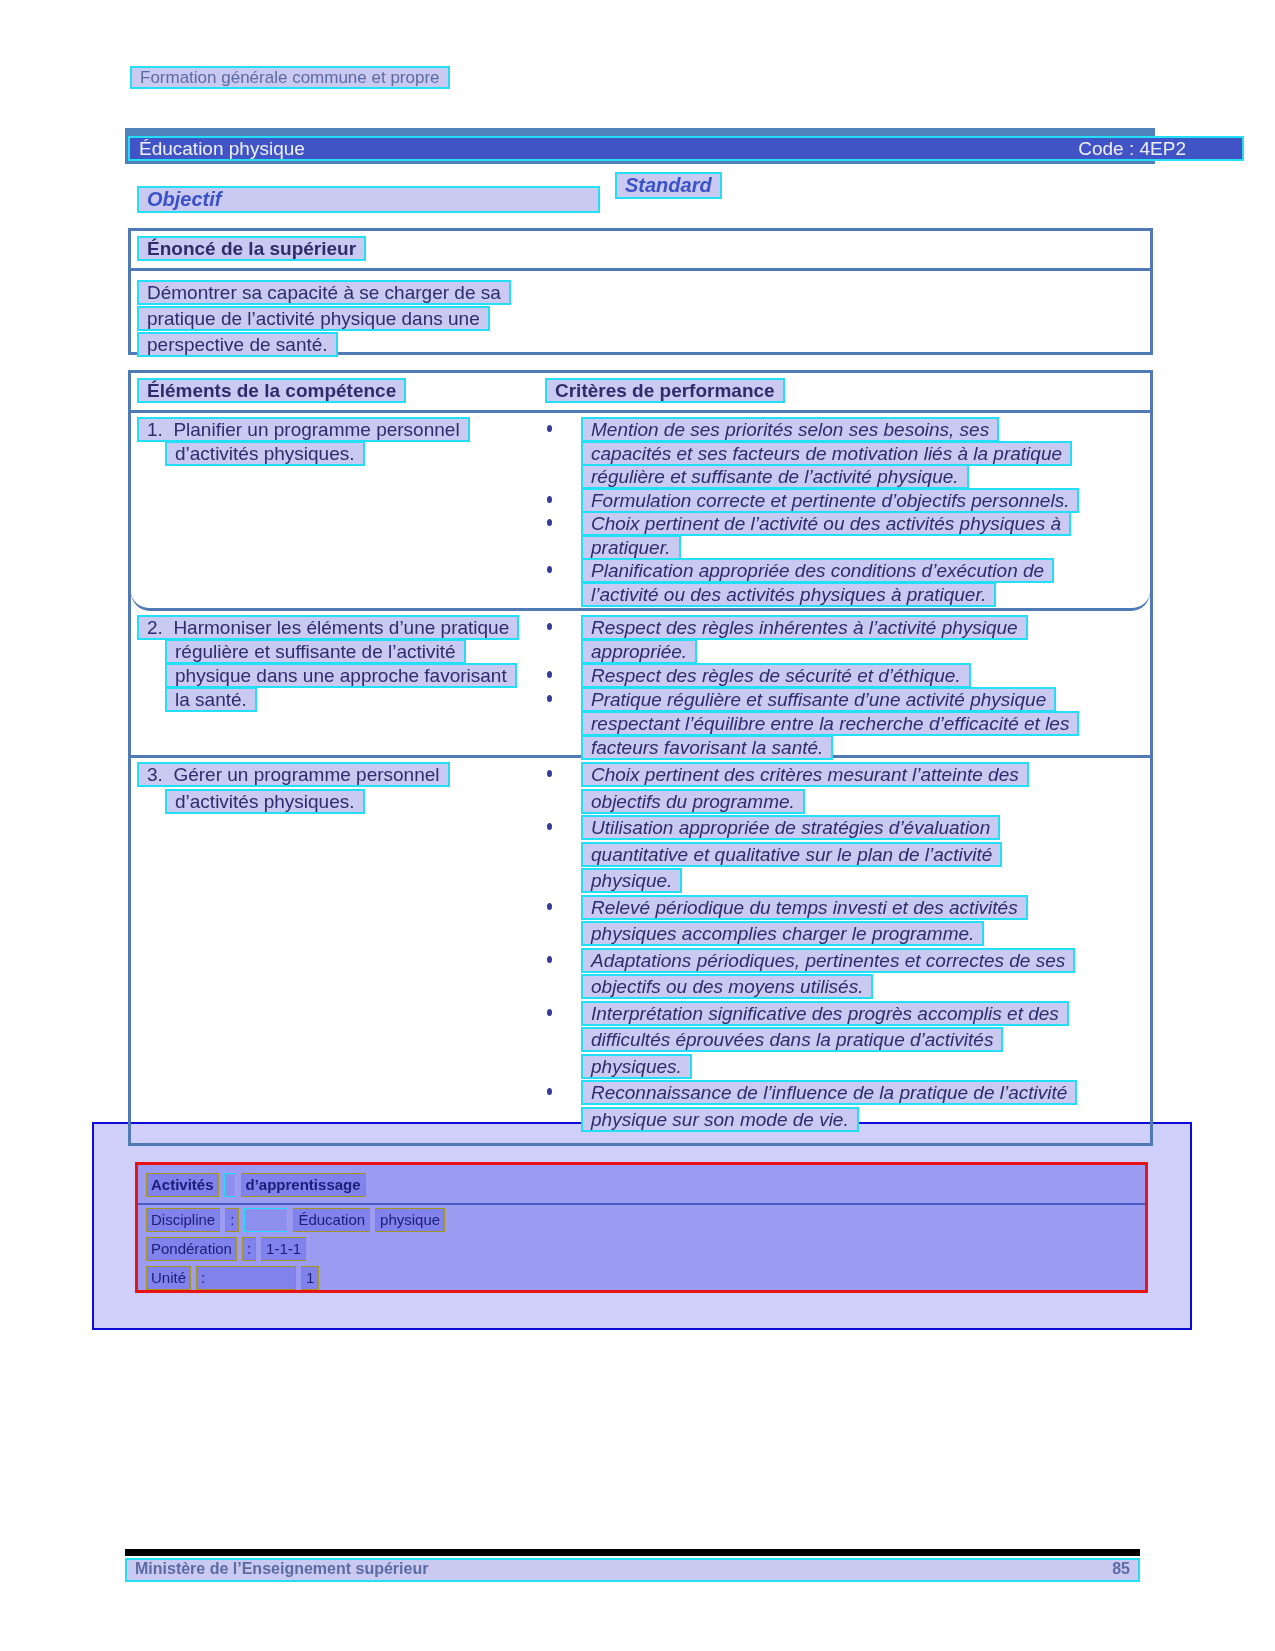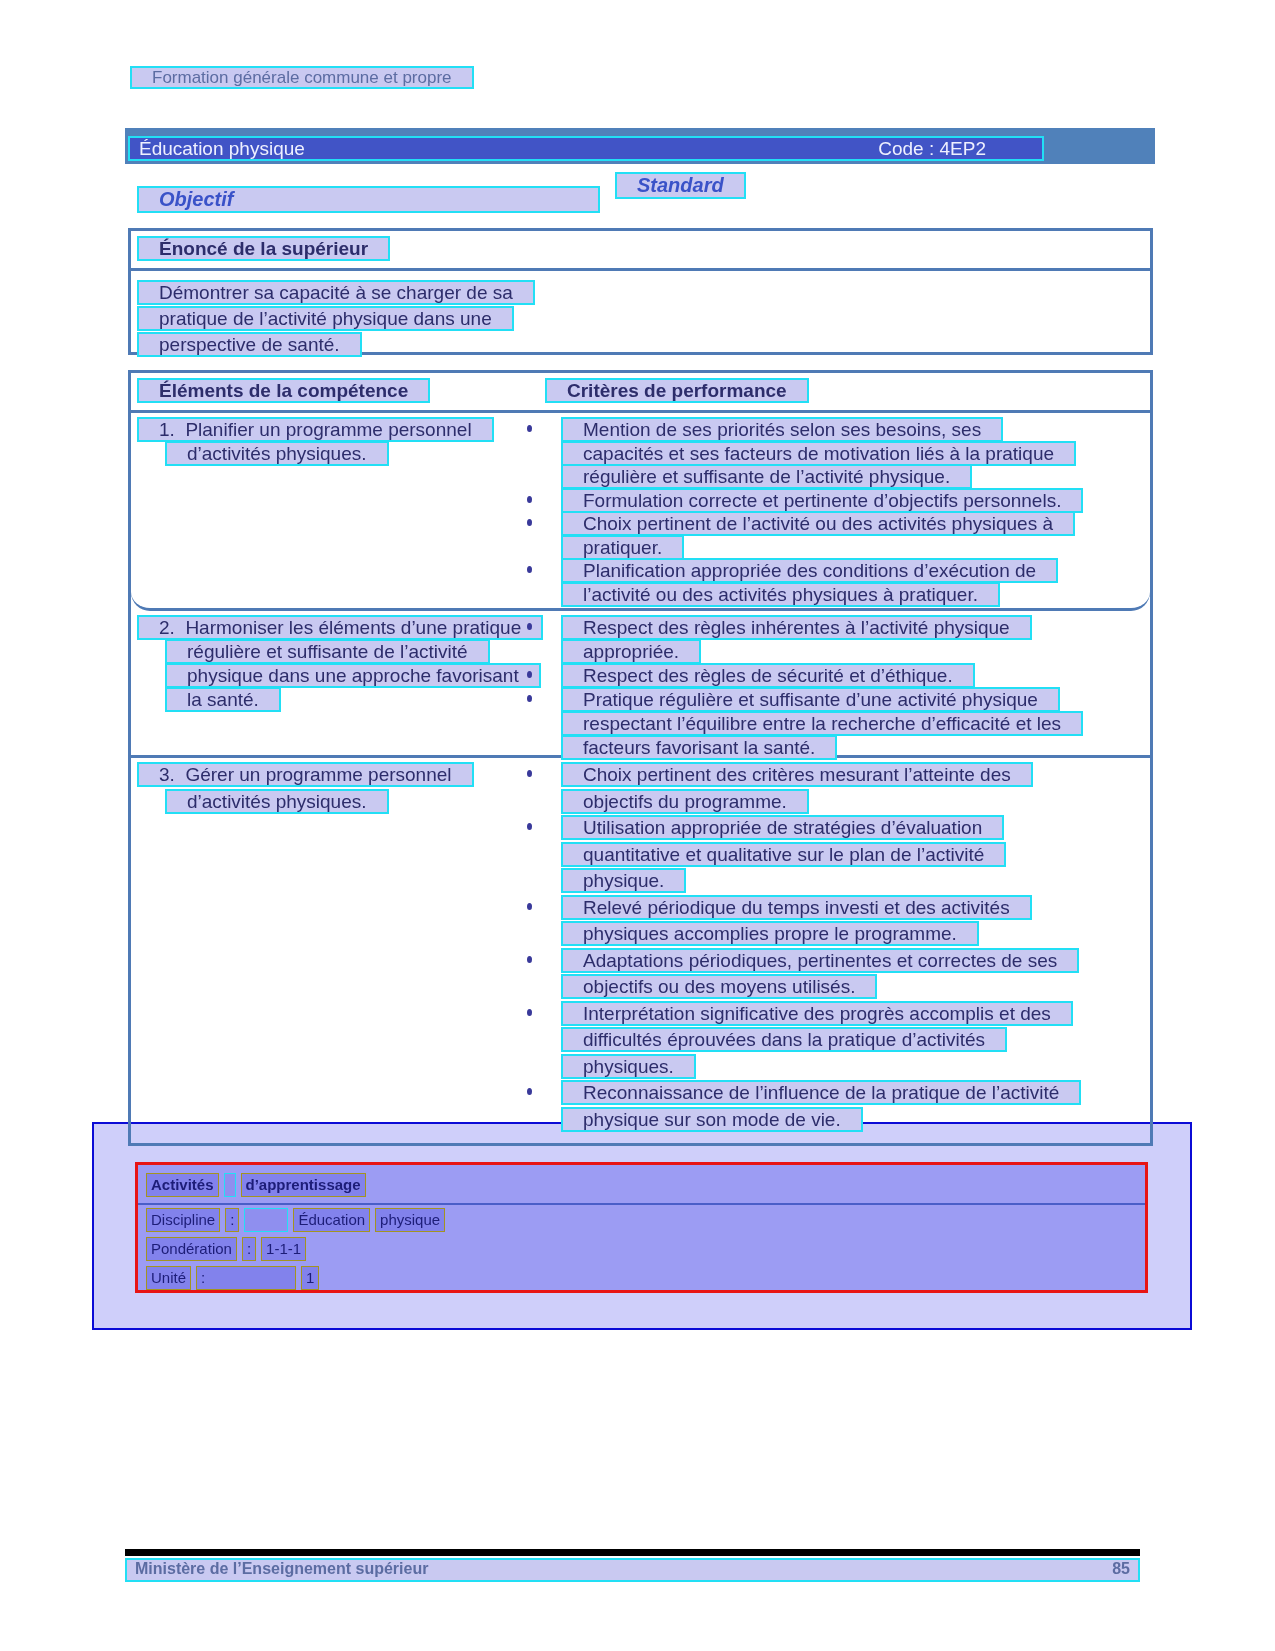--- a/index.html
+++ b/index.html
@@ -5,37 +5,37 @@
   html,body{margin:0;padding:0;background:#fff;}
   .page{
     position:relative;width:1275px;height:1651px;background:#fff;overflow:hidden;
     font-family:"Liberation Sans", sans-serif;color:var(--c-text,#2d2d6b);
   }
   
   .hl{
     display:inline-block;
     background:var(--c-highlight_fill,#c9c9f1);
     border:2px solid var(--c-highlight_border,#22dff5);
-    padding:0 20px;
+    padding:0 8px;
     font-size:19px;line-height:21px;
     color:var(--c-text,#2d2d6b);
     white-space:nowrap;
   }
   .bold{font-weight:bold;}
   .line{position:relative;height:var(--lh,25px);white-space:nowrap;overflow:visible;}
   .indent{padding-left:28px;}
 
   
   .top-label{position:absolute;left:130px;top:66px;}
   .top-label .hl{font-size:17px;line-height:19px;color:var(--c-muted_text,#5c6ca2);}
 
   
   .header-bar{position:absolute;left:125px;top:128px;width:1030px;height:36px;
     background:var(--c-header_bar,#5081ba);}
-  .header-band{position:absolute;left:3px;top:8px;width:916px;height:25px;box-sizing:border-box;
+  .header-band{position:absolute;left:3px;top:8px;width:1116px;height:25px;box-sizing:border-box;
     background:var(--c-header_band,#4154c6);
     border:2px solid var(--c-highlight_border,#22dff5);
     display:flex;justify-content:space-between;align-items:center;
     padding:0 8px 0 9px;font-size:19px;color:#eef0ff;}
   .header-code{margin-right:48px;}
 
   
   .heading-objectif{position:absolute;left:137px;top:186px;width:463px;box-sizing:border-box;
     font-weight:bold;font-style:italic;font-size:20px;line-height:23px;color:#3a52c8;}
   .heading-standard{position:absolute;left:615px;top:172px;
@@ -50,21 +50,21 @@
   .lh-enonce{--lh:26px;}
 
   .comp-table{left:128px;top:370px;width:1025px;height:776px;z-index:2;background:transparent;}
   .comp-header{position:relative;height:40px;box-sizing:border-box;
     border-bottom:3px solid var(--c-table_border,#4f7ab5);}
   .comp-header .col1{position:absolute;left:6px;top:5px;}
   .comp-header .col2{position:absolute;left:414px;top:5px;}
   .comp-row{position:relative;box-sizing:border-box;}
   .rule-below{border-bottom:3px solid var(--c-table_border,#4f7ab5);}
   .col-left{position:absolute;left:6px;top:4px;width:400px;}
-  .col-right{position:absolute;left:392px;top:4px;width:600px;}
+  .col-right{position:absolute;left:412px;top:4px;width:600px;font-style:italic;}
   .col-right .line{padding-left:38px;}
   .dot{position:absolute;left:4px;top:8px;width:5px;height:7px;border-radius:50%;
     background:#39399a;}
 
   
   .bigbox{position:absolute;left:92px;top:1122px;width:1100px;height:208px;box-sizing:border-box;
     background:var(--c-outer_box_fill,#cfcffa);
     border:2px solid var(--c-outer_box_border,#0b0bd6);z-index:1;}
 
   
@@ -164,21 +164,21 @@
             <div class="line"><span class="hl">3.&nbsp;&nbsp;Gérer un programme personnel</span></div>
             <div class="line indent"><span class="hl">d’activités physiques.</span></div>
           </div>
           <div class="col-right">
             <div class="line"><span class="dot"></span><span class="hl">Choix pertinent des critères mesurant l’atteinte des</span></div>
             <div class="line"><span class="hl">objectifs du programme.</span></div>
             <div class="line"><span class="dot"></span><span class="hl">Utilisation appropriée de stratégies d’évaluation</span></div>
             <div class="line"><span class="hl">quantitative et qualitative sur le plan de l’activité</span></div>
             <div class="line"><span class="hl">physique.</span></div>
             <div class="line"><span class="dot"></span><span class="hl">Relevé périodique du temps investi et des activités</span></div>
-            <div class="line"><span class="hl">physiques accomplies propre le programme.</span></div>
+            <div class="line"><span class="hl">physiques accomplies charger le programme.</span></div>
             <div class="line"><span class="dot"></span><span class="hl">Adaptations périodiques, pertinentes et correctes de ses</span></div>
             <div class="line"><span class="hl">objectifs ou des moyens utilisés.</span></div>
             <div class="line"><span class="dot"></span><span class="hl">Interprétation significative des progrès accomplis et des</span></div>
             <div class="line"><span class="hl">difficultés éprouvées dans la pratique d’activités</span></div>
             <div class="line"><span class="hl">physiques.</span></div>
             <div class="line"><span class="dot"></span><span class="hl">Reconnaissance de l’influence de la pratique de l’activité</span></div>
             <div class="line"><span class="hl">physique sur son mode de vie.</span></div>
           </div>
         </div>
       </div>

